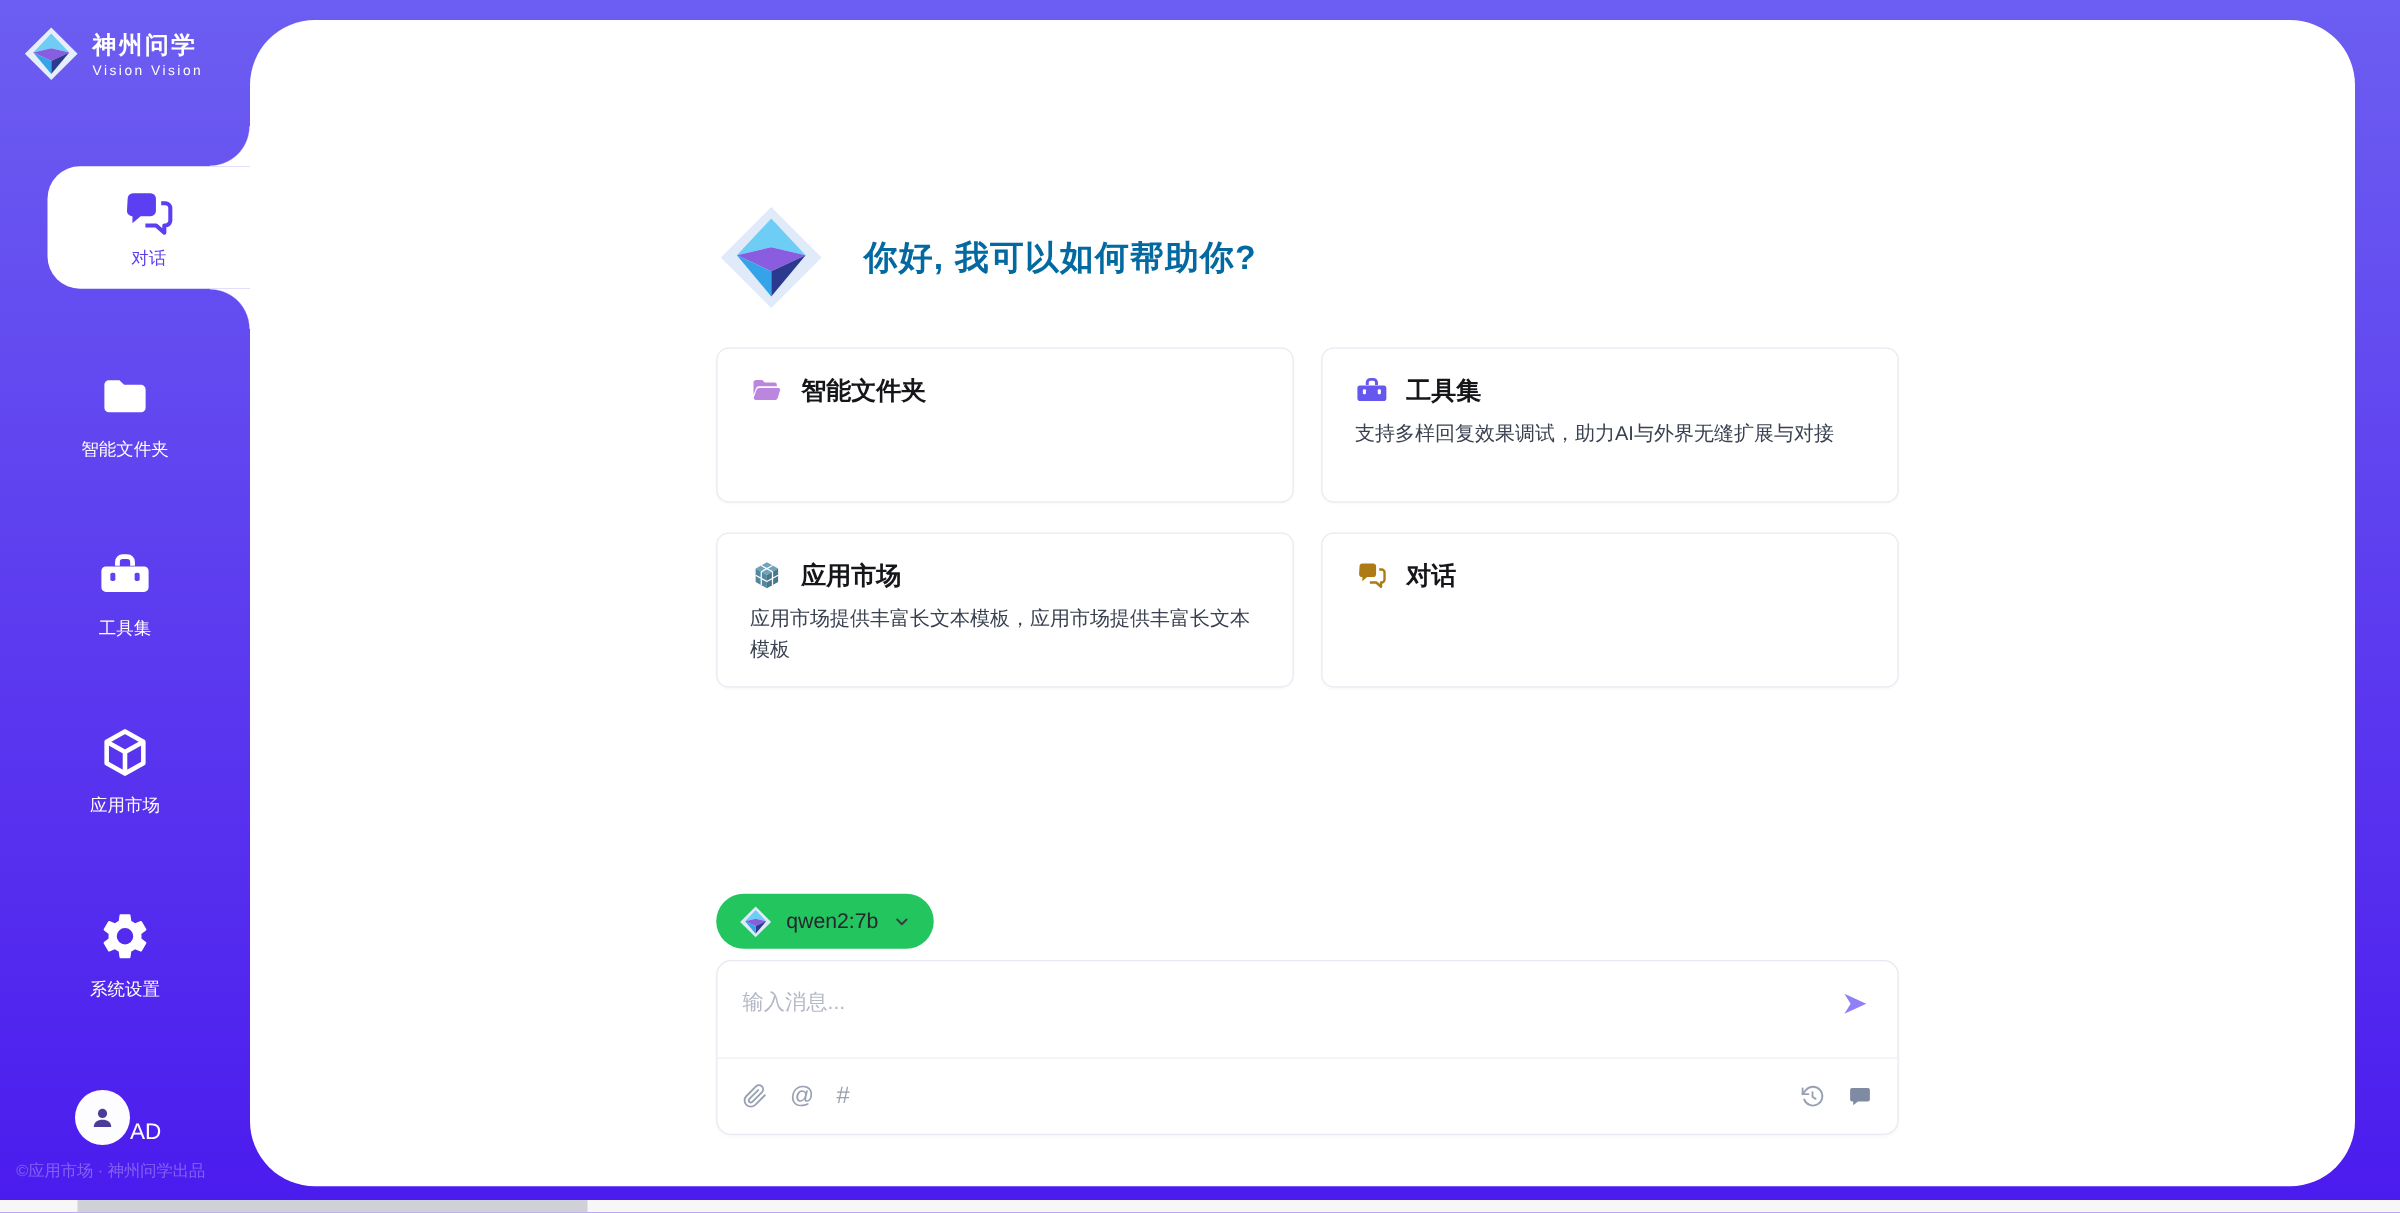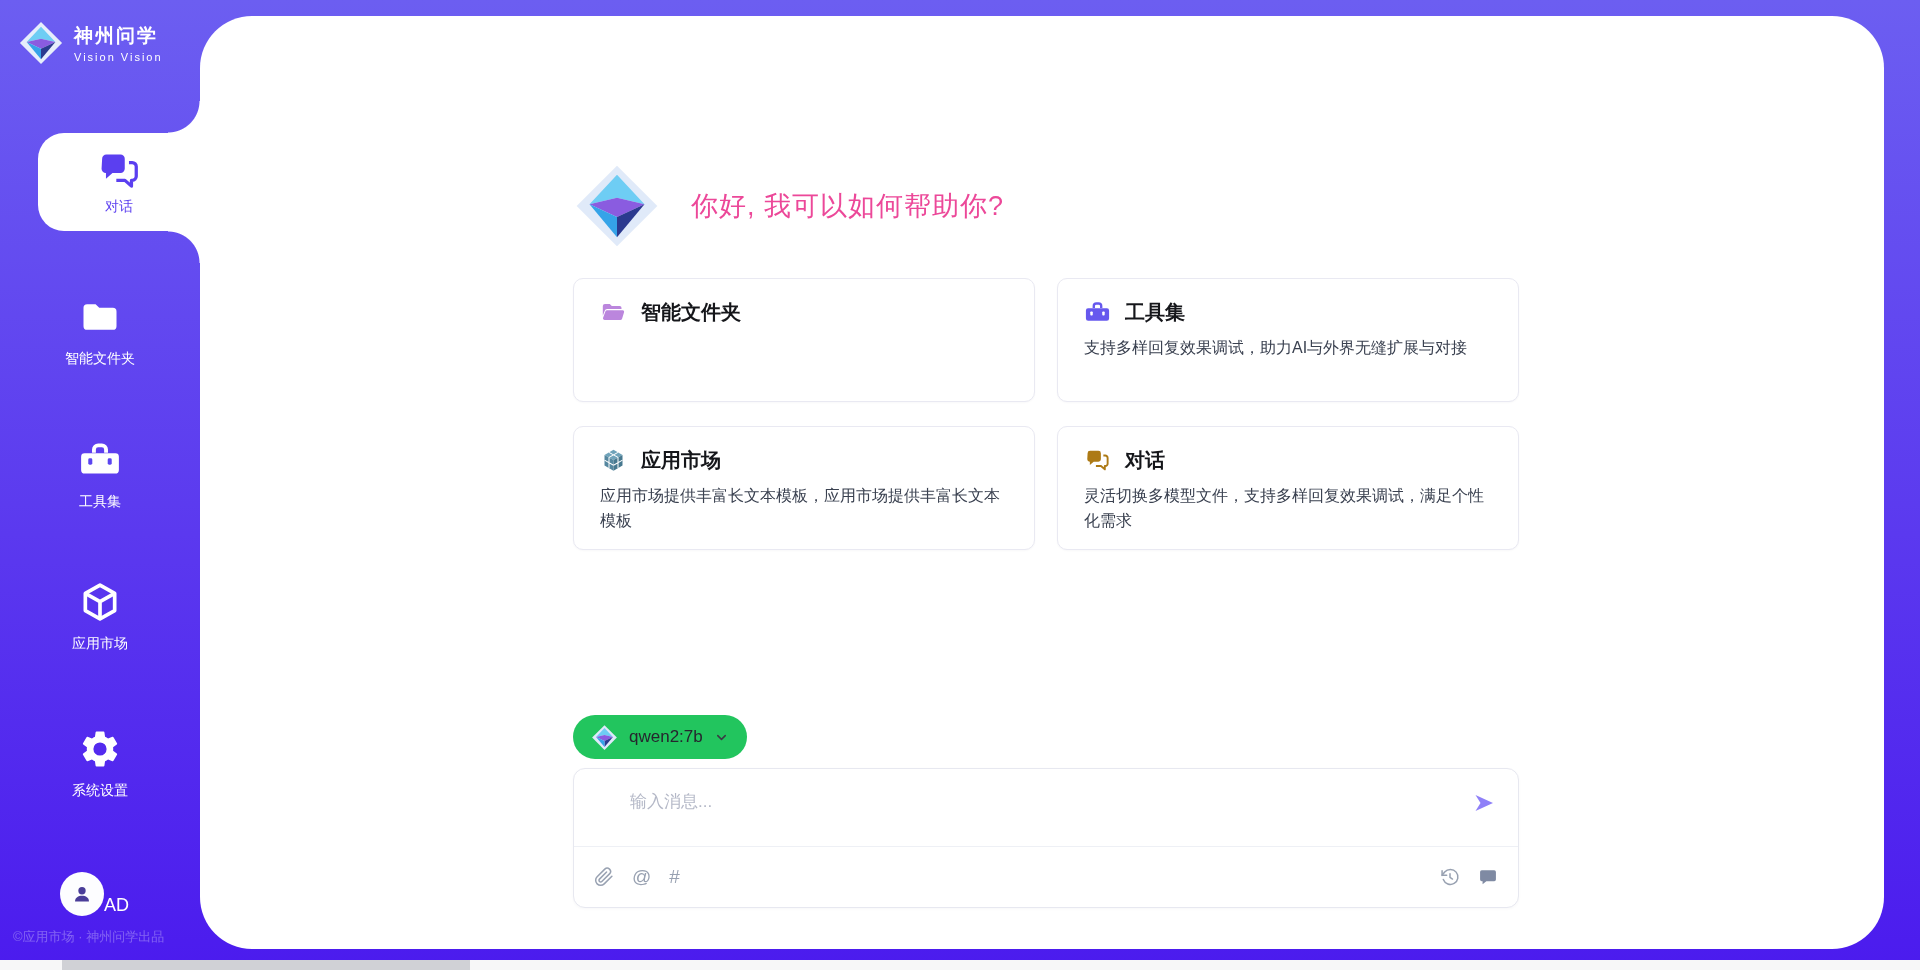--- a/index.html
+++ b/index.html
@@ -33,42 +33,42 @@
   .user-name { color:#fff; font-size:18px; }
   .side-footer { position:absolute; left:13px; top:928px; width:190px; color:rgba(255,255,255,0.30); font-size:13px; }
 
   
   .main-panel { position:absolute; left:200px; top:16px; width:1684px; height:933px;
                 background:#fff; border-radius:52px; z-index:1; }
   .content { position:absolute; left:373px; top:0; width:946px; height:933px; }
 
   .greeting { position:absolute; left:0; top:146px; display:flex; align-items:center; gap:30px; }
   .greeting svg { width:88px; height:88px; }
-  .greeting h1 { font-size:27px; font-weight:400; color:#ec4899; letter-spacing:1px;text-align:right; }
+  .greeting h1 { font-size:27px; font-weight:700; color:#0369a1; letter-spacing:1px;text-align:right; }
 
   .cards { position:absolute; left:0; top:262px; width:946px; display:grid;
            grid-template-columns:462px 462px; gap:24px 22px; }
   .card { width:462px; height:124px; background:#fff; border:1px solid #e9e9f2; border-radius:10px;
           padding:20px 26px; cursor:pointer; box-shadow:0 1px 2px rgba(30,30,60,0.03); }
   .card-head { display:flex; align-items:center; gap:14px; }
   .card-head svg { width:27px; height:27px; flex:0 0 auto; }
   .card-title { font-size:20px; font-weight:700; color:#15161a; }
   .card-desc { margin-top:10px; font-size:16px; line-height:1.55; color:#3a4150; }
 
   .model-row { position:absolute; left:0; top:699px; }
   .model-pill { display:inline-flex; align-items:center; gap:11px; height:44px; padding:0 18px;
                 background:#22c55e; border-radius:22px; cursor:pointer; }
   .model-pill svg.brand { width:27px; height:27px; }
   .model-label { font-size:17px; color:#26262e; }
   .chevron { width:15px; height:15px; stroke:#3a3a44; }
 
   .composer { position:absolute; left:0; top:752px; width:946px; height:140px; background:#fff;
               border:1px solid #e7e8f0; border-radius:12px; box-shadow:0 1px 3px rgba(30,30,60,0.03); }
   .composer-input { position:absolute; left:20px; top:16px; width:840px; height:34px; border:none; outline:none;
-                    font-size:17px; color:#333; font-family:inherit;margin-left:36px; }
+                    font-size:17px; color:#333; font-family:inherit; }
   .composer-input::placeholder { color:#b4b8c7; }
   .send-btn { position:absolute; right:22px; top:22px; width:24px; height:24px; cursor:pointer; }
   .composer-divider { position:absolute; left:0; right:0; top:77px; height:1px; background:#eef0f5; }
   .composer-tools { position:absolute; left:20px; right:20px; top:98px; display:flex; align-items:center; gap:18px; }
   .tool { color:#98a1b1; font-size:19px; line-height:20px; cursor:pointer; display:flex; align-items:center; }
   .tool svg { width:20px; height:20px; }
   .tools-spacer { flex:1; }
 
   
   .scroll-strip { position:absolute; left:0; right:0; bottom:0; height:10px; background:#f7f7f8; z-index:3; }
@@ -203,21 +203,20 @@
       </div>
 
       <div class="card">
         <div class="card-head">
           <svg viewBox="0 0 24 24">
             <path d="M3.2 5.6A2.2 2.2 0 0 1 5.4 3.4h7.4A2.2 2.2 0 0 1 15 5.6v5.2a2.2 2.2 0 0 1-2.2 2.2H8.6l-3.4 3v-3h-.1a2.2 2.2 0 0 1-2.2-2.2z" fill="#ad7a15"></path>
             <path d="M17.2 7.6h1.7A2.1 2.1 0 0 1 21 9.7v5.1a2.1 2.1 0 0 1-2.1 2.1h-.4v3l-3.4-3h-4.5" fill="none" stroke="#ad7a15" stroke-width="1.7" stroke-linejoin="round"></path>
           </svg>
           <div class="card-title">对话</div>
         </div>
-        <div class="card-desc">灵活切换多模型文件，支持多样回复效果调试，满足个性化需求</div>
       </div>
 
     </div>
 
     <div class="model-row">
       <div class="model-pill">
         <svg class="brand" viewBox="0 0 48 48">
           <polygon points="24,2 46,24 24,46 2,24" fill="#dfe9fa"></polygon>
           <polygon points="24,7 39,23 24,19.5 9,23" fill="#6ecdf4"></polygon>
           <polygon points="9,23 24,19.5 39,23 24,30" fill="#8a5ce0"></polygon>

